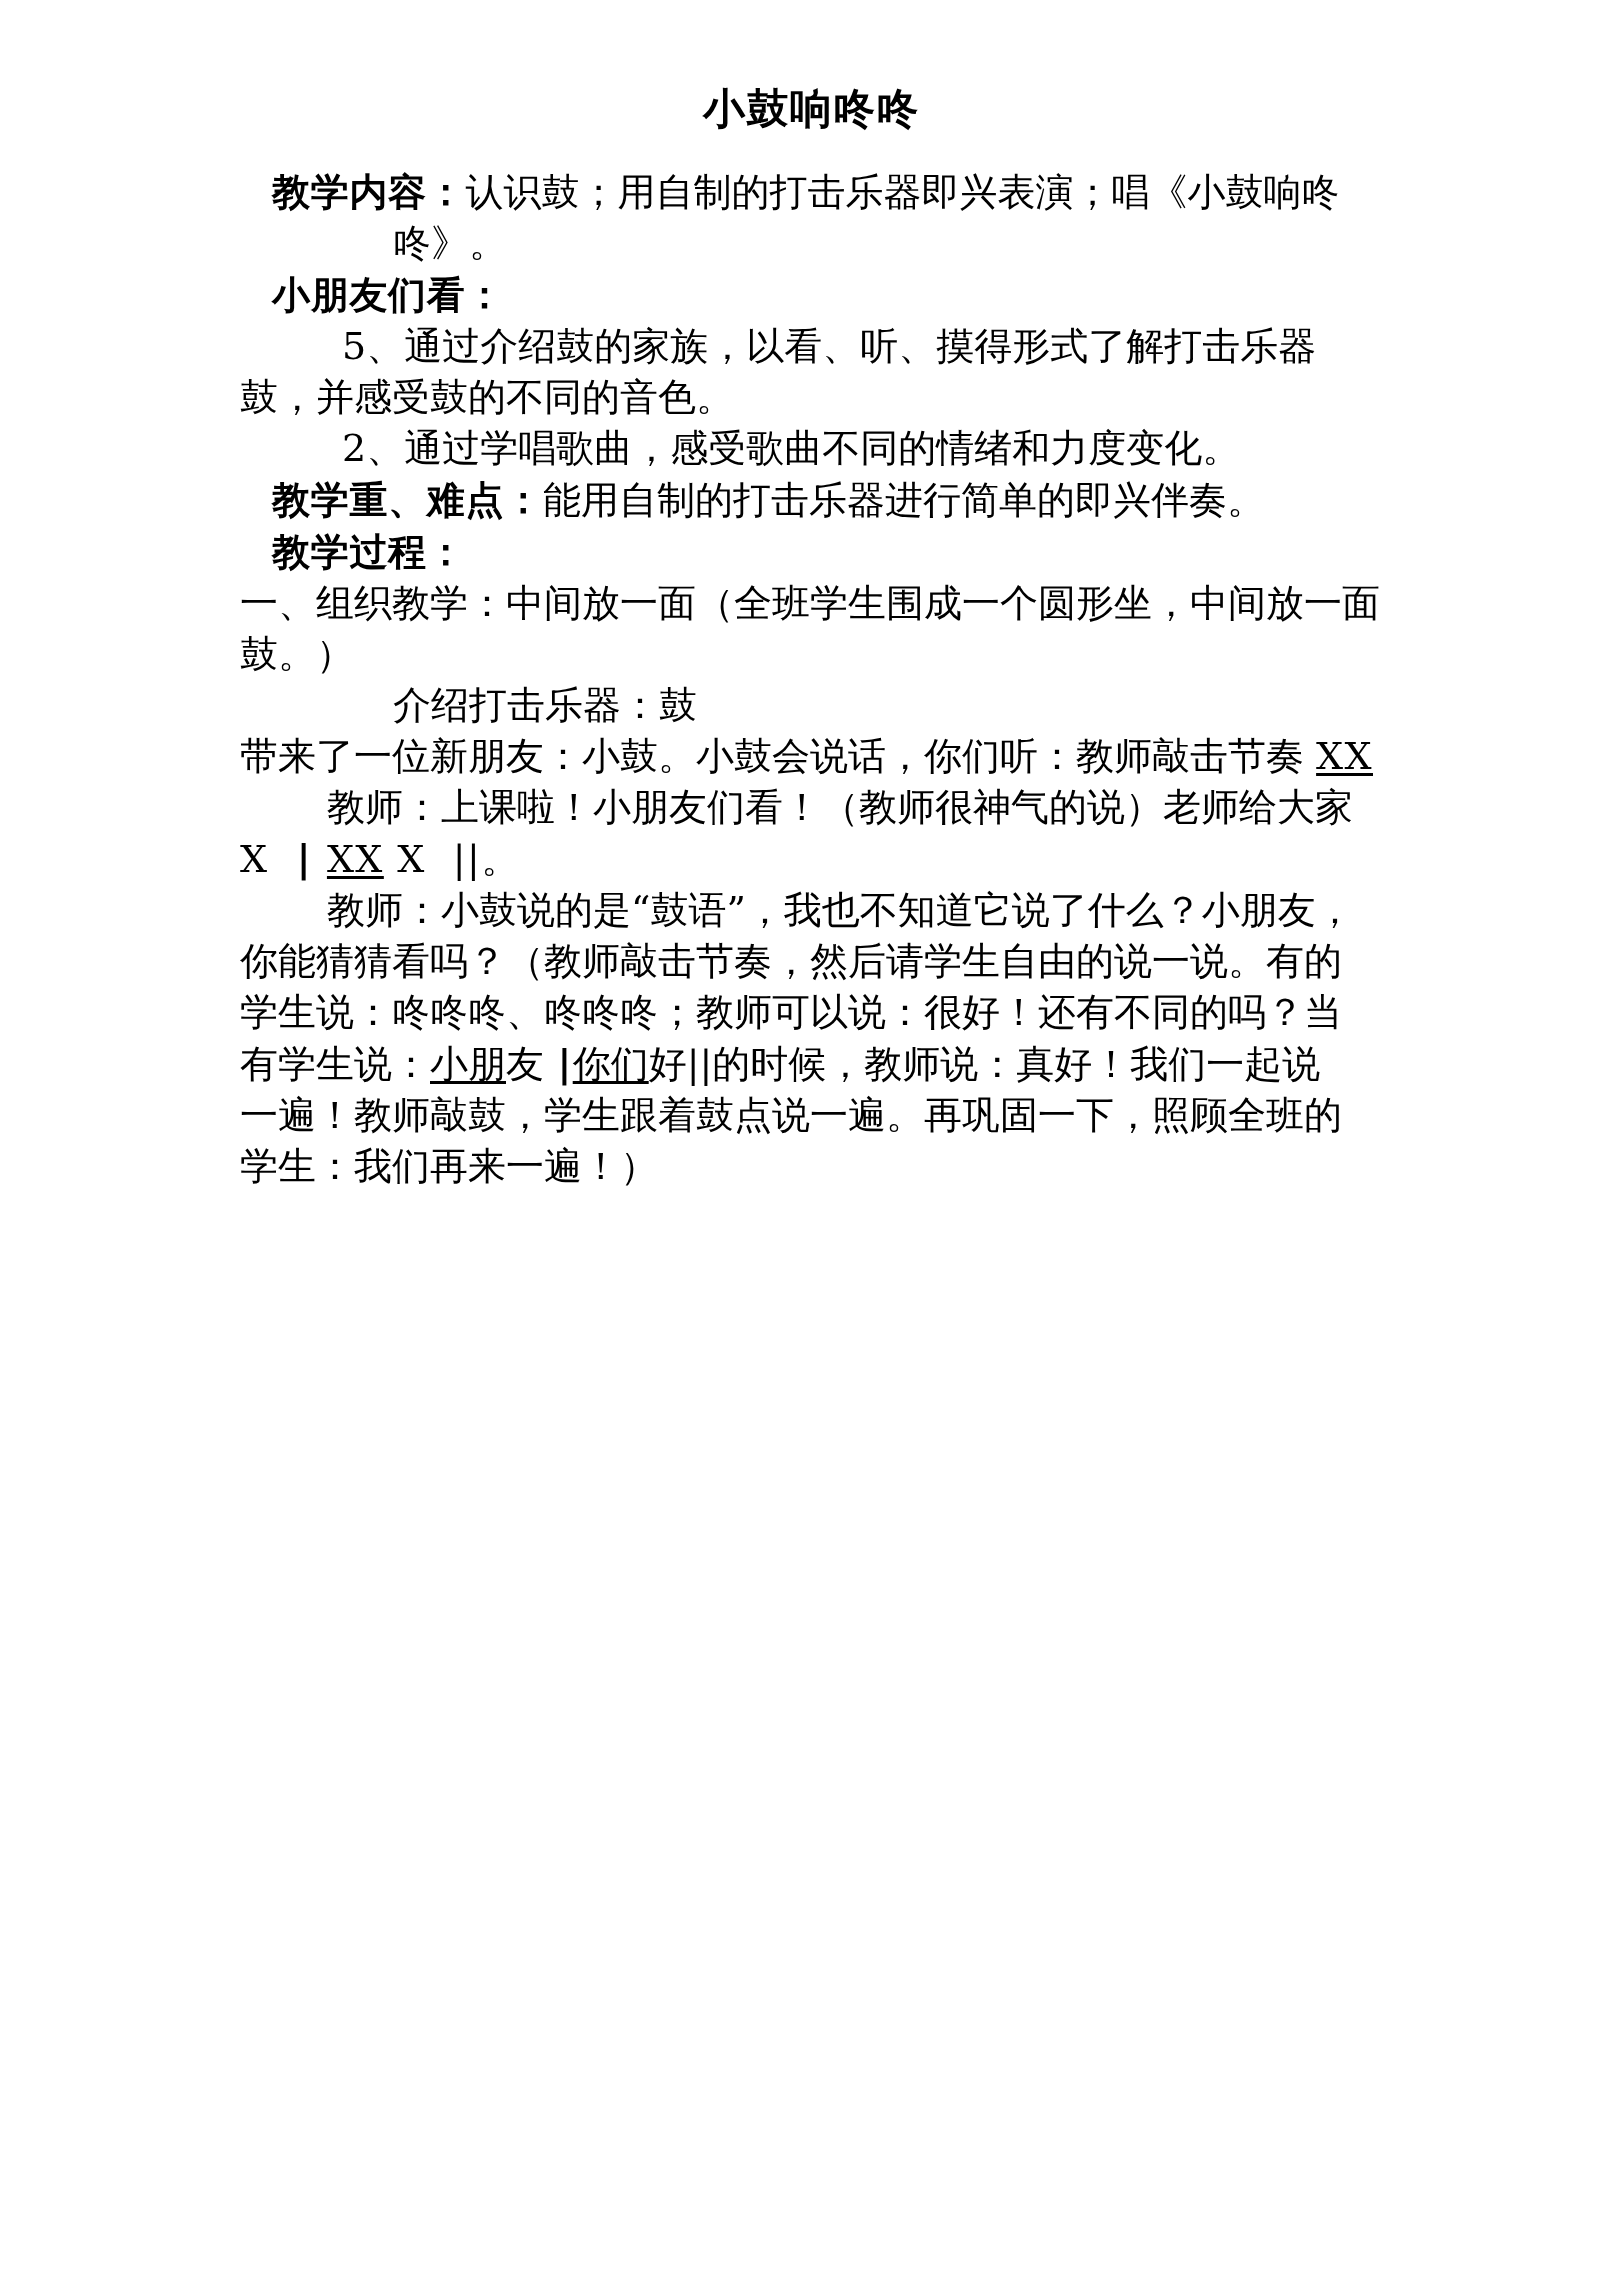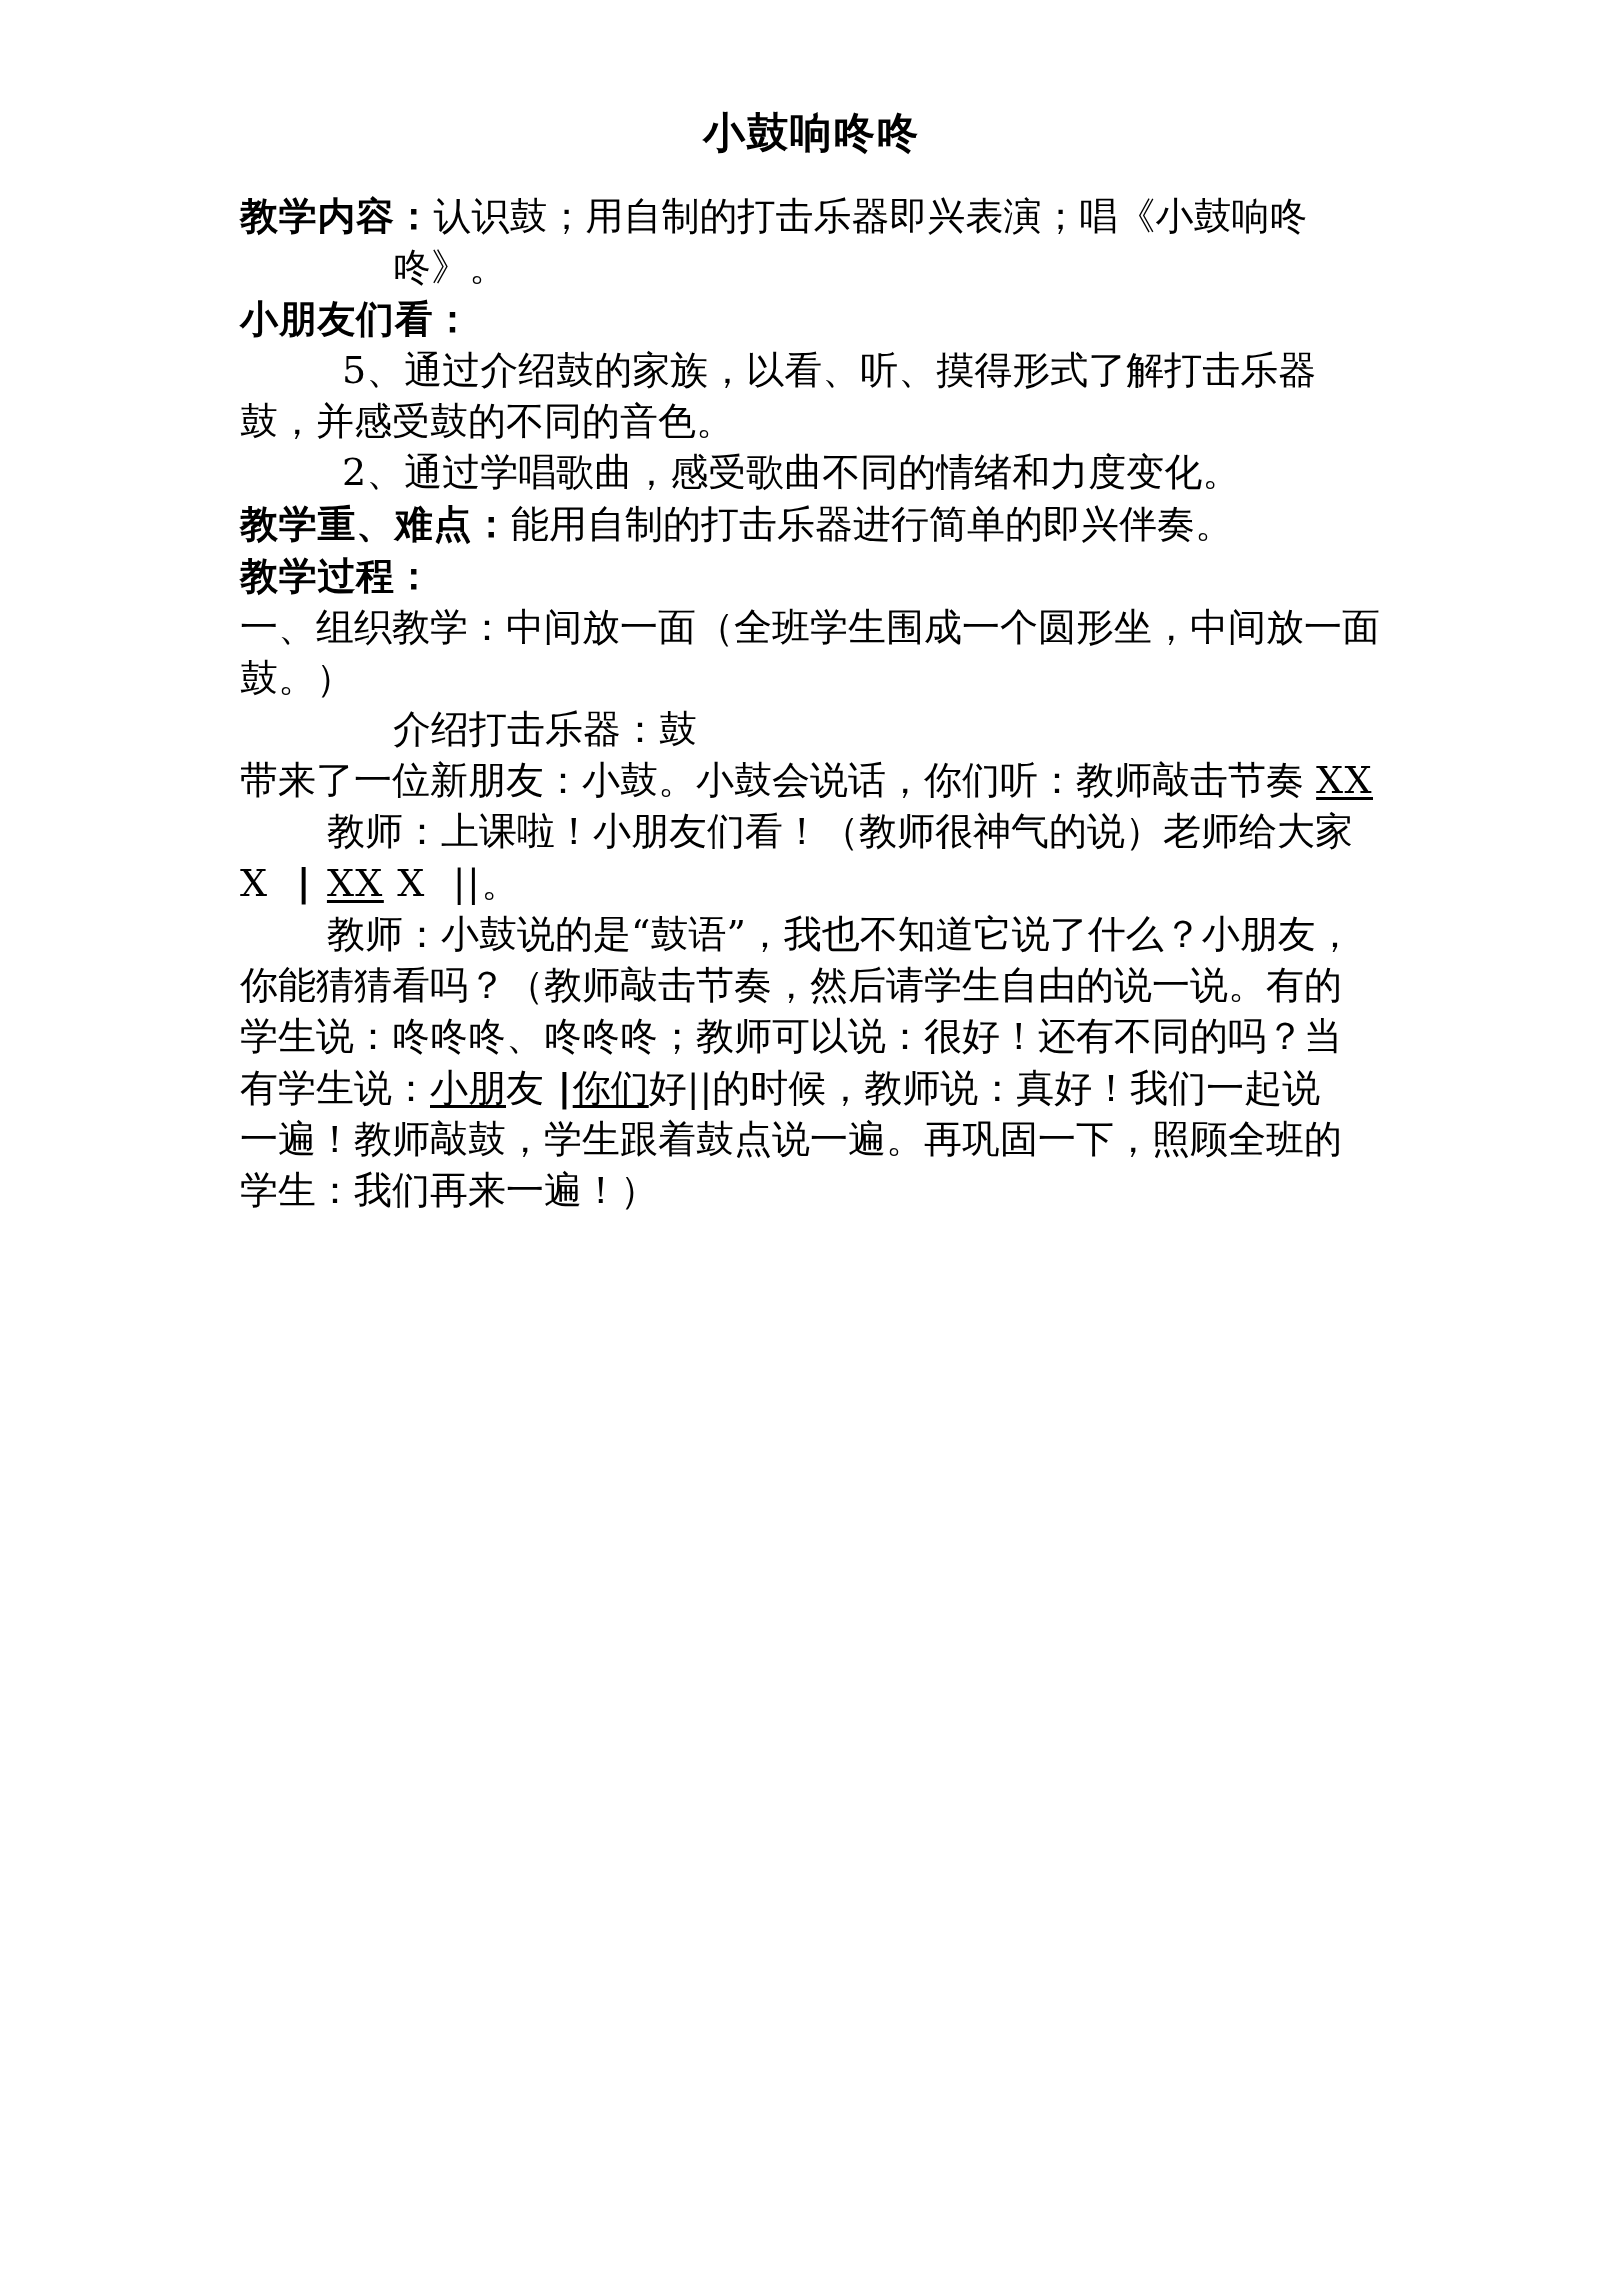--- a/index.html
+++ b/index.html
@@ -24,38 +24,39 @@
     left: 240px;
     top: 0;
     width: 1143px;
   }
   .doc-title {
     font-size: 42px;
     font-weight: bold;
     text-align: center;
     letter-spacing: 1.4px;
     margin: 0;
-    padding-top: 111px;
+    padding-top: 87px;
     line-height: 1.05;
   }
   .para {
     font-size: 38px;
     line-height: 51px;
     margin: 0;
     text-align: justify;
     text-justify: inter-character;
     word-break: break-all;
     letter-spacing: 0px;
   }
   .gap-title {
     height: 35px;
   }
   .lbl {
     font-weight: bold;
     letter-spacing: 0.7px;
+    margin-left: 32px;
   }
   .indent-hang {
     padding-left: 153px;
     text-indent: 0;
   }
   .indent-sub {
     text-indent: 102px;
   }
   .indent-mid {
     text-indent: 87px;

